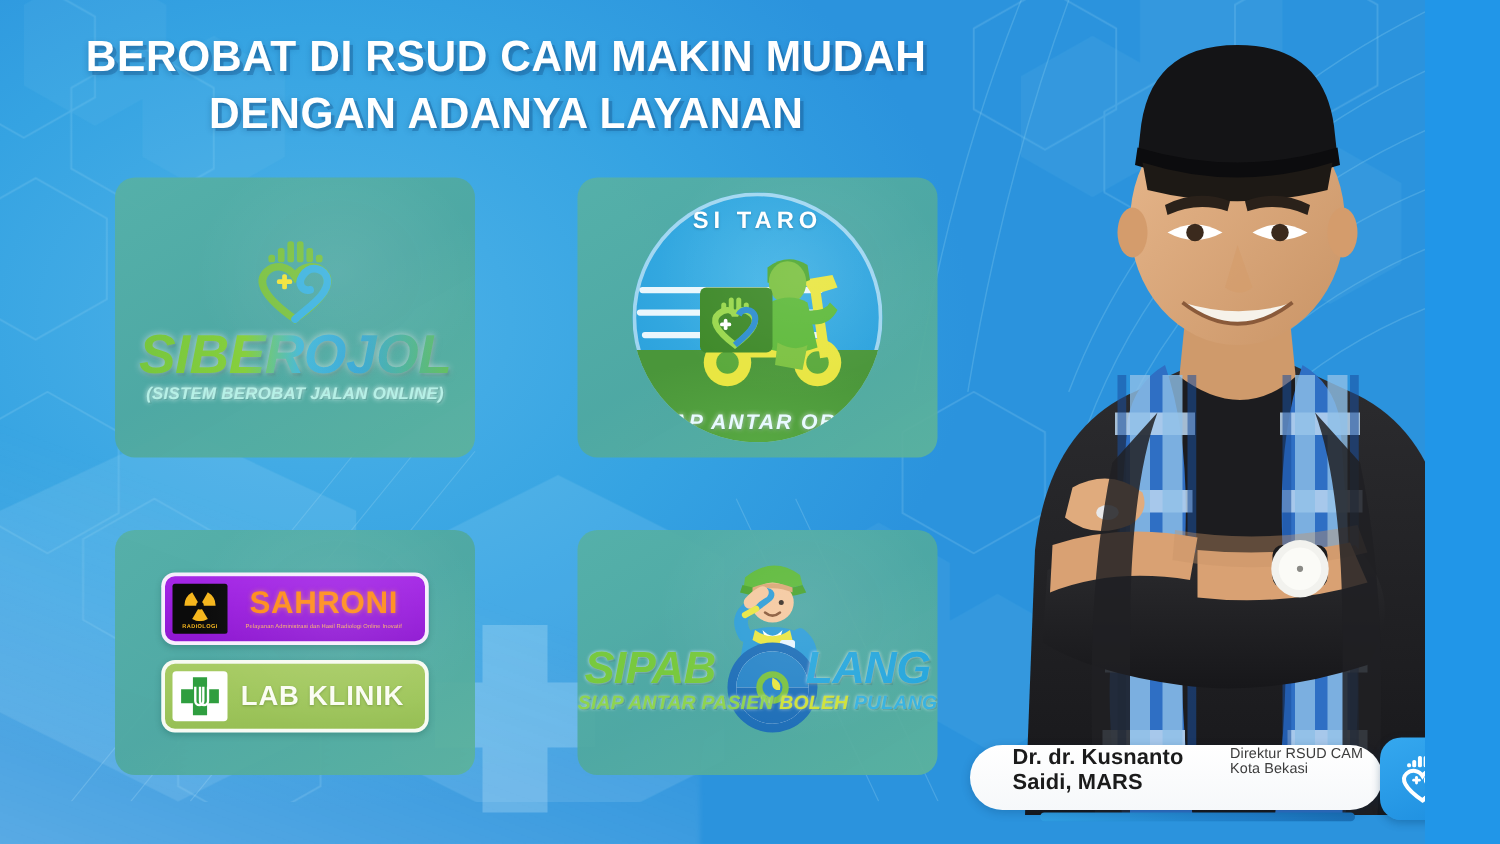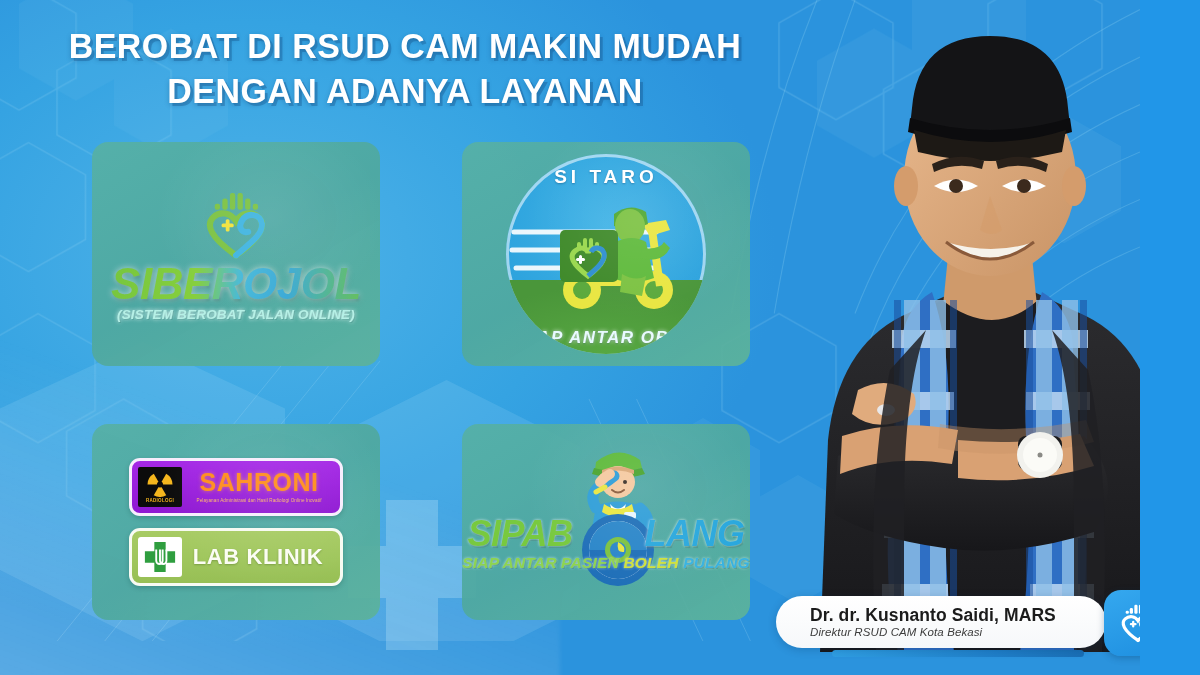--- a/index.html
+++ b/index.html
@@ -170,25 +170,25 @@
   
   .person { position:absolute; left:780px; top:0; width:420px; height:652px; z-index:5; }
 
   
   .plate-wrap { position:absolute; left:776px; top:596px; z-index:9; }
   .plate {
     position:relative; width:330px; height:52px;
     background: linear-gradient(180deg,#ffffff 0%, #f6f8fa 100%);
     border-radius:26px 26px 26px 26px;
     box-shadow:0 2px 8px rgba(0,40,80,.22);
-    display:flex; flex-direction:column; justify-content:center;
+    display:flex; flex-direction:row; justify-content:center;
     padding-left:34px;
   }
   .plate-name { font-size:17.5px; font-weight:bold; color:#1b1b1b; letter-spacing:.1px; line-height:1.12; }
-  .plate-role { font-size:11.5px; color:#3c3c3c; letter-spacing:.1px; margin-top:1px;font-style:italic; }
+  .plate-role { font-size:11.5px; color:#3c3c3c; letter-spacing:.1px; margin-top:1px; }
   .plate-bar {
     position:absolute; left:56px; top:54px; width:252px; height:7px;
     background: linear-gradient(90deg,#2f9ee2 0%, #1f7fc9 65%, #1a6fb5 100%);
     border-radius:4px;
   }
   .plate-logo {
     position:absolute; left:328px; top:-6px; width:68px; height:66px;
     background: linear-gradient(160deg,#35a8ef 0%, #1e8fe0 100%);
     border-radius:17px;
     display:flex; align-items:center; justify-content:center;

